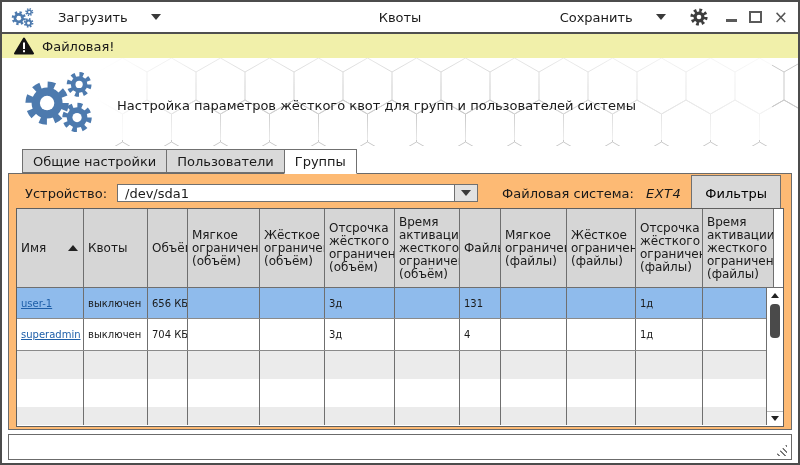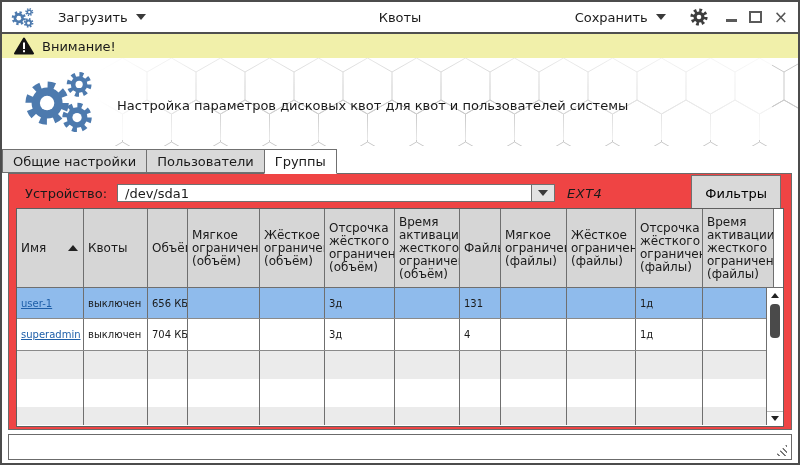--- a/index.html
+++ b/index.html
@@ -4,21 +4,21 @@
 <style>
   * { box-sizing: border-box; margin: 0; padding: 0; }
   html,body { background:#fff; }
   body { font-family: "DejaVu Sans", "Liberation Sans", sans-serif; color:#1a1a1a; cursor:default; }
 
   .window { width:800px; height:465px; border:2px solid #4c4c4c; background:#fff; position:relative; overflow:hidden; }
 
   
   .titlebar { height:32px; border-bottom:2px solid #4f4f4f; display:flex; align-items:center; padding:0 6px 0 8px; position:relative; background:#fff; }
   .app-icon { flex:none; margin-right:16px; display:flex; }
-  .tb-btn { display:flex; align-items:center; gap:8px; font-size:13px; padding:4px 6px; background:transparent; border:none; font-family:inherit; color:#1a1a1a; }
+  .tb-btn { display:flex; align-items:center; gap:23px; font-size:13px; padding:4px 6px; background:transparent; border:none; font-family:inherit; color:#1a1a1a; }
   .caret { width:0; height:0; border-left:5px solid transparent; border-right:5px solid transparent; border-top:6px solid #3a3a3a; }
   .win-title { position:absolute; left:0; right:0; text-align:center; font-size:13px; pointer-events:none; }
   .tb-right { margin-left:auto; display:flex; align-items:center; gap:18px; z-index:2; }
   .win-controls { display:flex; align-items:center; gap:12px; margin-right:4px; }
   .min-icon { width:11px; height:3px; background:#5a5a5a; margin-top:6px; }
   .restore-icon { position:relative; width:13px; height:12px; }
   .restore-icon::before { content:""; position:absolute; top:0; right:0; width:9px; height:8px; border:2px solid #5a5a5a; }
   .restore-icon::after { content:""; position:absolute; bottom:0; left:0; width:9px; height:8px; border:2px solid #5a5a5a; background:#fff; }
   .close-icon { font-size:17px; line-height:12px; color:#555; }
 
@@ -29,26 +29,26 @@
   .hero { height:88px; position:relative; background:#fff; overflow:hidden; }
   .hex-pattern { position:absolute; left:96px; right:26px; top:0; bottom:6px; }
   .hex-fade { position:absolute; left:96px; right:26px; top:0; bottom:6px;
     background:
       linear-gradient(90deg,#fff 0,rgba(255,255,255,.15) 130px,rgba(255,255,255,0) 55%,rgba(255,255,255,.8) 100%),
       linear-gradient(180deg,rgba(255,255,255,.55),rgba(255,255,255,0) 35%,rgba(255,255,255,0) 70%,rgba(255,255,255,.55)); }
   .logo { position:absolute; left:18px; top:12px; }
   .hero-desc { position:absolute; left:115px; top:40px; font-size:13px; z-index:2; }
 
   
-  .tabsrow { height:27px; padding-left:0; display:flex; align-items:flex-end; position:relative; z-index:3; }
+  .tabsrow { height:27px; padding-left:20px; display:flex; align-items:flex-end; position:relative; z-index:3; }
   .tab { height:24px; display:flex; align-items:center; padding:0 10px; font-size:13px; background:#d9d9d9; border:1px solid #707070; margin-right:-1px; }
   .tab.active { background:#fff; border-bottom:1px solid #fff; height:25px; margin-bottom:-1px; }
 
   
-  .panel { margin:0 6px; height:257px; border:1px solid #6b6b6b; background:#ef4444; position:relative; z-index:1; }
+  .panel { margin:0 6px; height:257px; border:1px solid #6b6b6b; background:#fdba74; position:relative; z-index:1; }
 
   .device-row { height:34px; display:flex; align-items:center; padding:4px 10px 0 16px; gap:10px; font-size:13px; }
   .combo { width:438px; height:18px; border:1px solid #707070; background:#fff; display:flex; align-items:stretch; }
   .combo-value { flex:1; display:flex; align-items:center; padding-left:7px; font-size:13px; overflow:hidden; white-space:nowrap; }
   .combo-btn { width:23px; border-left:1px solid #707070; background:#e2e2e2; display:flex; align-items:center; justify-content:center; }
   .fs-label { margin-left:14px; white-space:nowrap; }
   .fs-value { margin-left:2px; white-space:nowrap; letter-spacing:.5px;font-style:italic; }
   .filters-btn { margin-left:auto; height:36px; padding:0 13px; background:#d9d9d9; border:1px solid #707070; font-size:13px; font-family:inherit; white-space:nowrap; }
 
   
@@ -149,21 +149,21 @@
   </div>
 
   <div class="warnbar">
     <span style="display:flex;">
       <svg width="20" height="18" viewBox="0 0 20 18">
         <path d="M10 1.5 L19 16.5 H1 Z" fill="#141414" stroke="#141414" stroke-width="2" stroke-linejoin="round"></path>
         <rect x="9" y="5.5" width="2" height="6.5" fill="#fff"></rect>
         <rect x="9" y="13.2" width="2" height="2" fill="#fff"></rect>
       </svg>
     </span>
-    <span>Внимание!</span>
+    <span>Файловая!</span>
   </div>
 
   <div class="hero">
     <svg class="hex-pattern" width="100%" height="100%" preserveAspectRatio="none">
       <defs>
         <pattern id="hx" width="49" height="84" patternUnits="userSpaceOnUse">
           <g fill="none" stroke="#c9c9c9" stroke-width="1">
             <path d="M24.5 0 L49 14 L49 42 L24.5 56 L0 42 L0 14 Z"></path>
             <path d="M49 42 L73.5 56 L73.5 84 L49 98 L24.5 84 L24.5 56 Z"></path>
             <path d="M0 42 L24.5 56 L24.5 84 L0 98 L-24.5 84 L-24.5 56 Z"></path>
@@ -181,21 +181,21 @@
           <circle cx="26" cy="32" r="7" fill="#fff" stroke="none"></circle>
           <circle cx="57" cy="14" r="8" stroke="none"></circle>
           <circle cx="57" cy="14" r="9.5" fill="none" stroke-width="5" stroke-dasharray="3.7 3.76"></circle>
           <circle cx="57" cy="14" r="3.5" fill="#fff" stroke="none"></circle>
           <circle cx="55" cy="46" r="10" stroke="none"></circle>
           <circle cx="55" cy="46" r="11.5" fill="none" stroke-width="5.5" stroke-dasharray="4.5 4.53"></circle>
           <circle cx="55" cy="46" r="4.5" fill="#fff" stroke="none"></circle>
         </g>
       </svg>
     </span>
-    <span class="hero-desc">Настройка параметров дисковых квот для квот и пользователей системы</span>
+    <span class="hero-desc">Настройка параметров жёсткого квот для групп и пользователей системы</span>
   </div>
 
   <div class="tabsrow">
     <div class="tab">
       <span>Общие настройки</span>
     </div>
     <div class="tab">
       <span>Пользователи</span>
     </div>
     <div class="tab active">
@@ -206,20 +206,21 @@
   <div class="panel">
 
     <div class="device-row">
       <span>Устройство:</span>
       <div class="combo">
         <span class="combo-value">/dev/sda1</span>
         <span class="combo-btn">
           <span class="caret"></span>
         </span>
       </div>
+      <span class="fs-label">Файловая система:</span>
       <span class="fs-value">EXT4</span>
       <button class="filters-btn">Фильтры</button>
     </div>
 
     <div class="qtable">
 
       <div class="thead">
         <div class="th c0">
           <span>Имя</span>
           <span class="sort-asc"></span>

